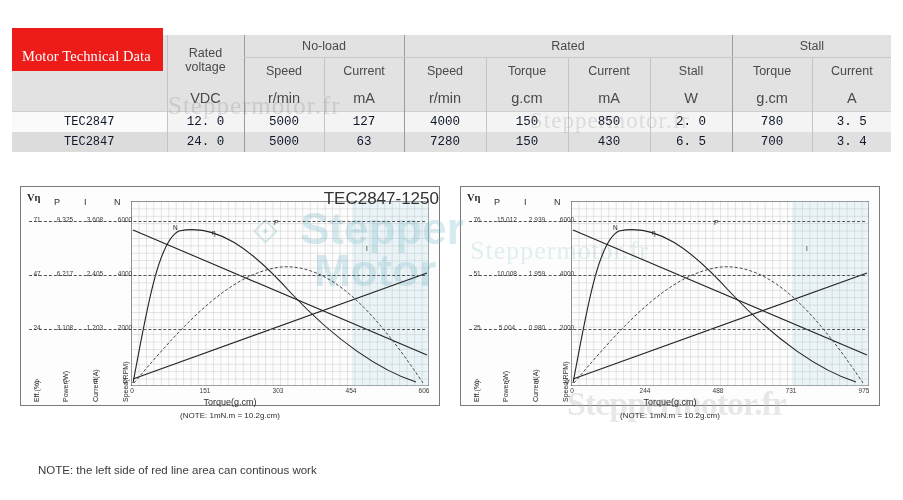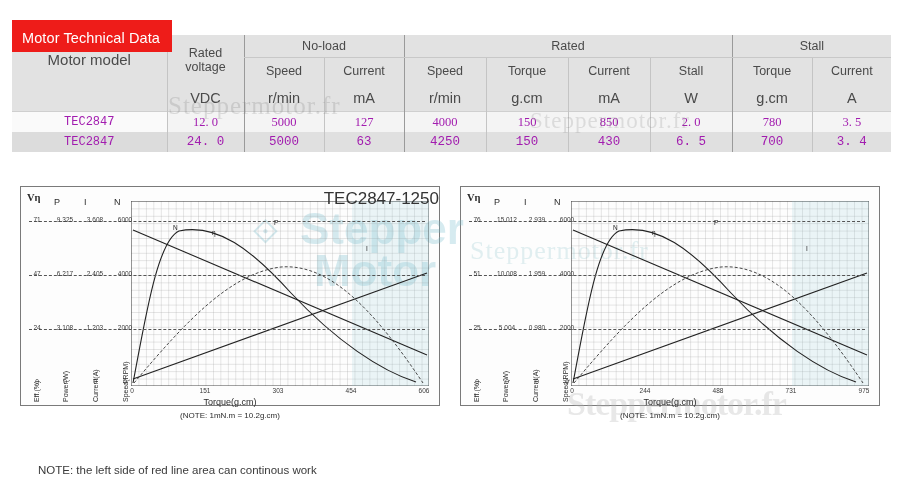--- a/index.html
+++ b/index.html
@@ -62,27 +62,28 @@
     left: 567px; top: 385px;
     font-size: 34px;
     font-weight: bold;
     color: rgba(185,185,185,0.33);
     letter-spacing: -1px;
   }
 
   
   .badge {
     position: absolute;
-    left: 12px; top: 20px;
+    left: 12px; top: 28px;
     background: #ee1c19;
     color: #ffffff;
     font-size: 14.5px;
-    padding: 10px 12px 6px 10px;
+    padding: 20px 12px 6px 10px;
     z-index: 6;
     letter-spacing: .1px;
+    font-family: Liberation Serif, serif;
   }
 
   
   .tbl-wrap {
     position: absolute;
     left: 12px; top: 35px;
     width: 879px;
   }
   table.spec {
     border-collapse: collapse;
@@ -105,23 +106,23 @@
     color: #3f3f3f;
   }
   .vsep { border-left: 1px solid #9a9a9a !important; }
   .vsep-lite { border-left: 1px solid #c4c4c4 !important; }
   .grp-underline { border-bottom: 1px solid #c8c8c8 !important; }
 
   tr.datarow td {
     font-family: "Liberation Mono", monospace;
     font-size: 12.5px;
     height: 20px;
-    color: #a21caf;
-  }
-  tr.datarow.odd td { background: #f4f4f4; font-family: Liberation Serif, serif; }
+    color: #0f172a;
+  }
+  tr.datarow.odd td { background: #f4f4f4; }
   tr.datarow.even td { background: #e0e0e0; }
   tr.datarow td.model {
     font-family: "Liberation Mono", monospace;
     font-size: 12px;
   }
   tr.datarow.odd td.model { background: #fafafa; }
   tr.datarow.even td.model { background: #dcdcdc; }
   .tbl-topline { border-top: 1px solid #cfcfcf !important; }
 
   
@@ -293,21 +294,21 @@
         <td class="vsep-lite tbl-topline">850</td>
         <td class="vsep-lite tbl-topline">2. 0</td>
         <td class="vsep tbl-topline">780</td>
         <td class="vsep-lite tbl-topline">3. 5</td>
       </tr>
       <tr class="datarow even">
         <td class="model">TEC2847</td>
         <td class="vsep-lite">24. 0</td>
         <td class="vsep">5000</td>
         <td class="vsep-lite">63</td>
-        <td class="vsep">4250</td>
+        <td class="vsep">7280</td>
         <td class="vsep-lite">150</td>
         <td class="vsep-lite">430</td>
         <td class="vsep-lite">6. 5</td>
         <td class="vsep">700</td>
         <td class="vsep-lite">3. 4</td>
       </tr>
     </tbody>
   </table>
 </div>
 

